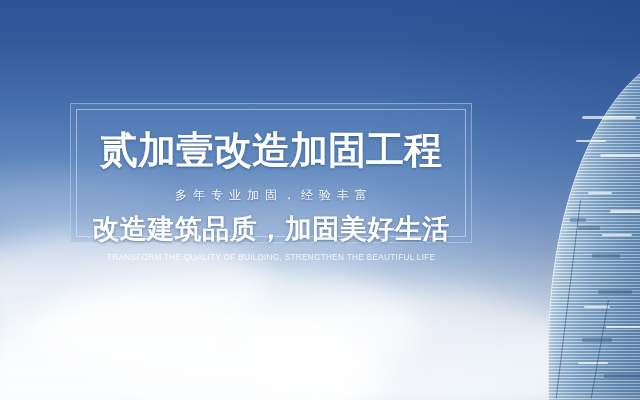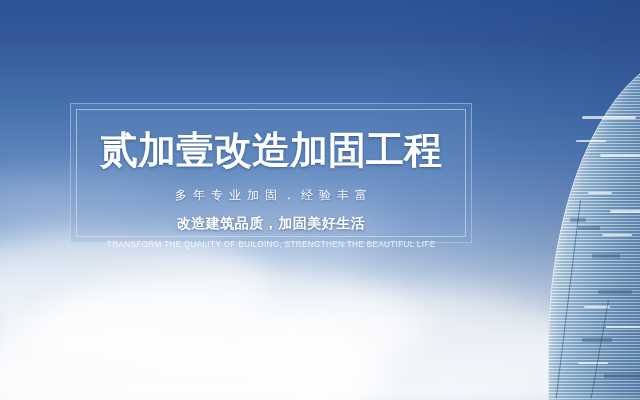--- a/index.html
+++ b/index.html
@@ -220,21 +220,21 @@
     font-weight: normal;
     letter-spacing: 6px;
     text-indent: 6px;
     line-height: 1;
     text-shadow: 0 1px 2px rgba(18,45,90,0.40);
     white-space: nowrap;
   }
   .subline-2 {
     margin-top: 15px;
     color: #ffffff;
-    font-size: 14px;
+    font-size: 27px;
     font-weight: bold;
     letter-spacing: 0.5px;
     line-height: 1;
     text-shadow: 0 1px 3px rgba(18,45,90,0.45);
     white-space: nowrap;
   }
   .subline-en {
     margin-top: 10px;
     color: rgba(255,255,255,0.82);
     font-size: 8.5px;

